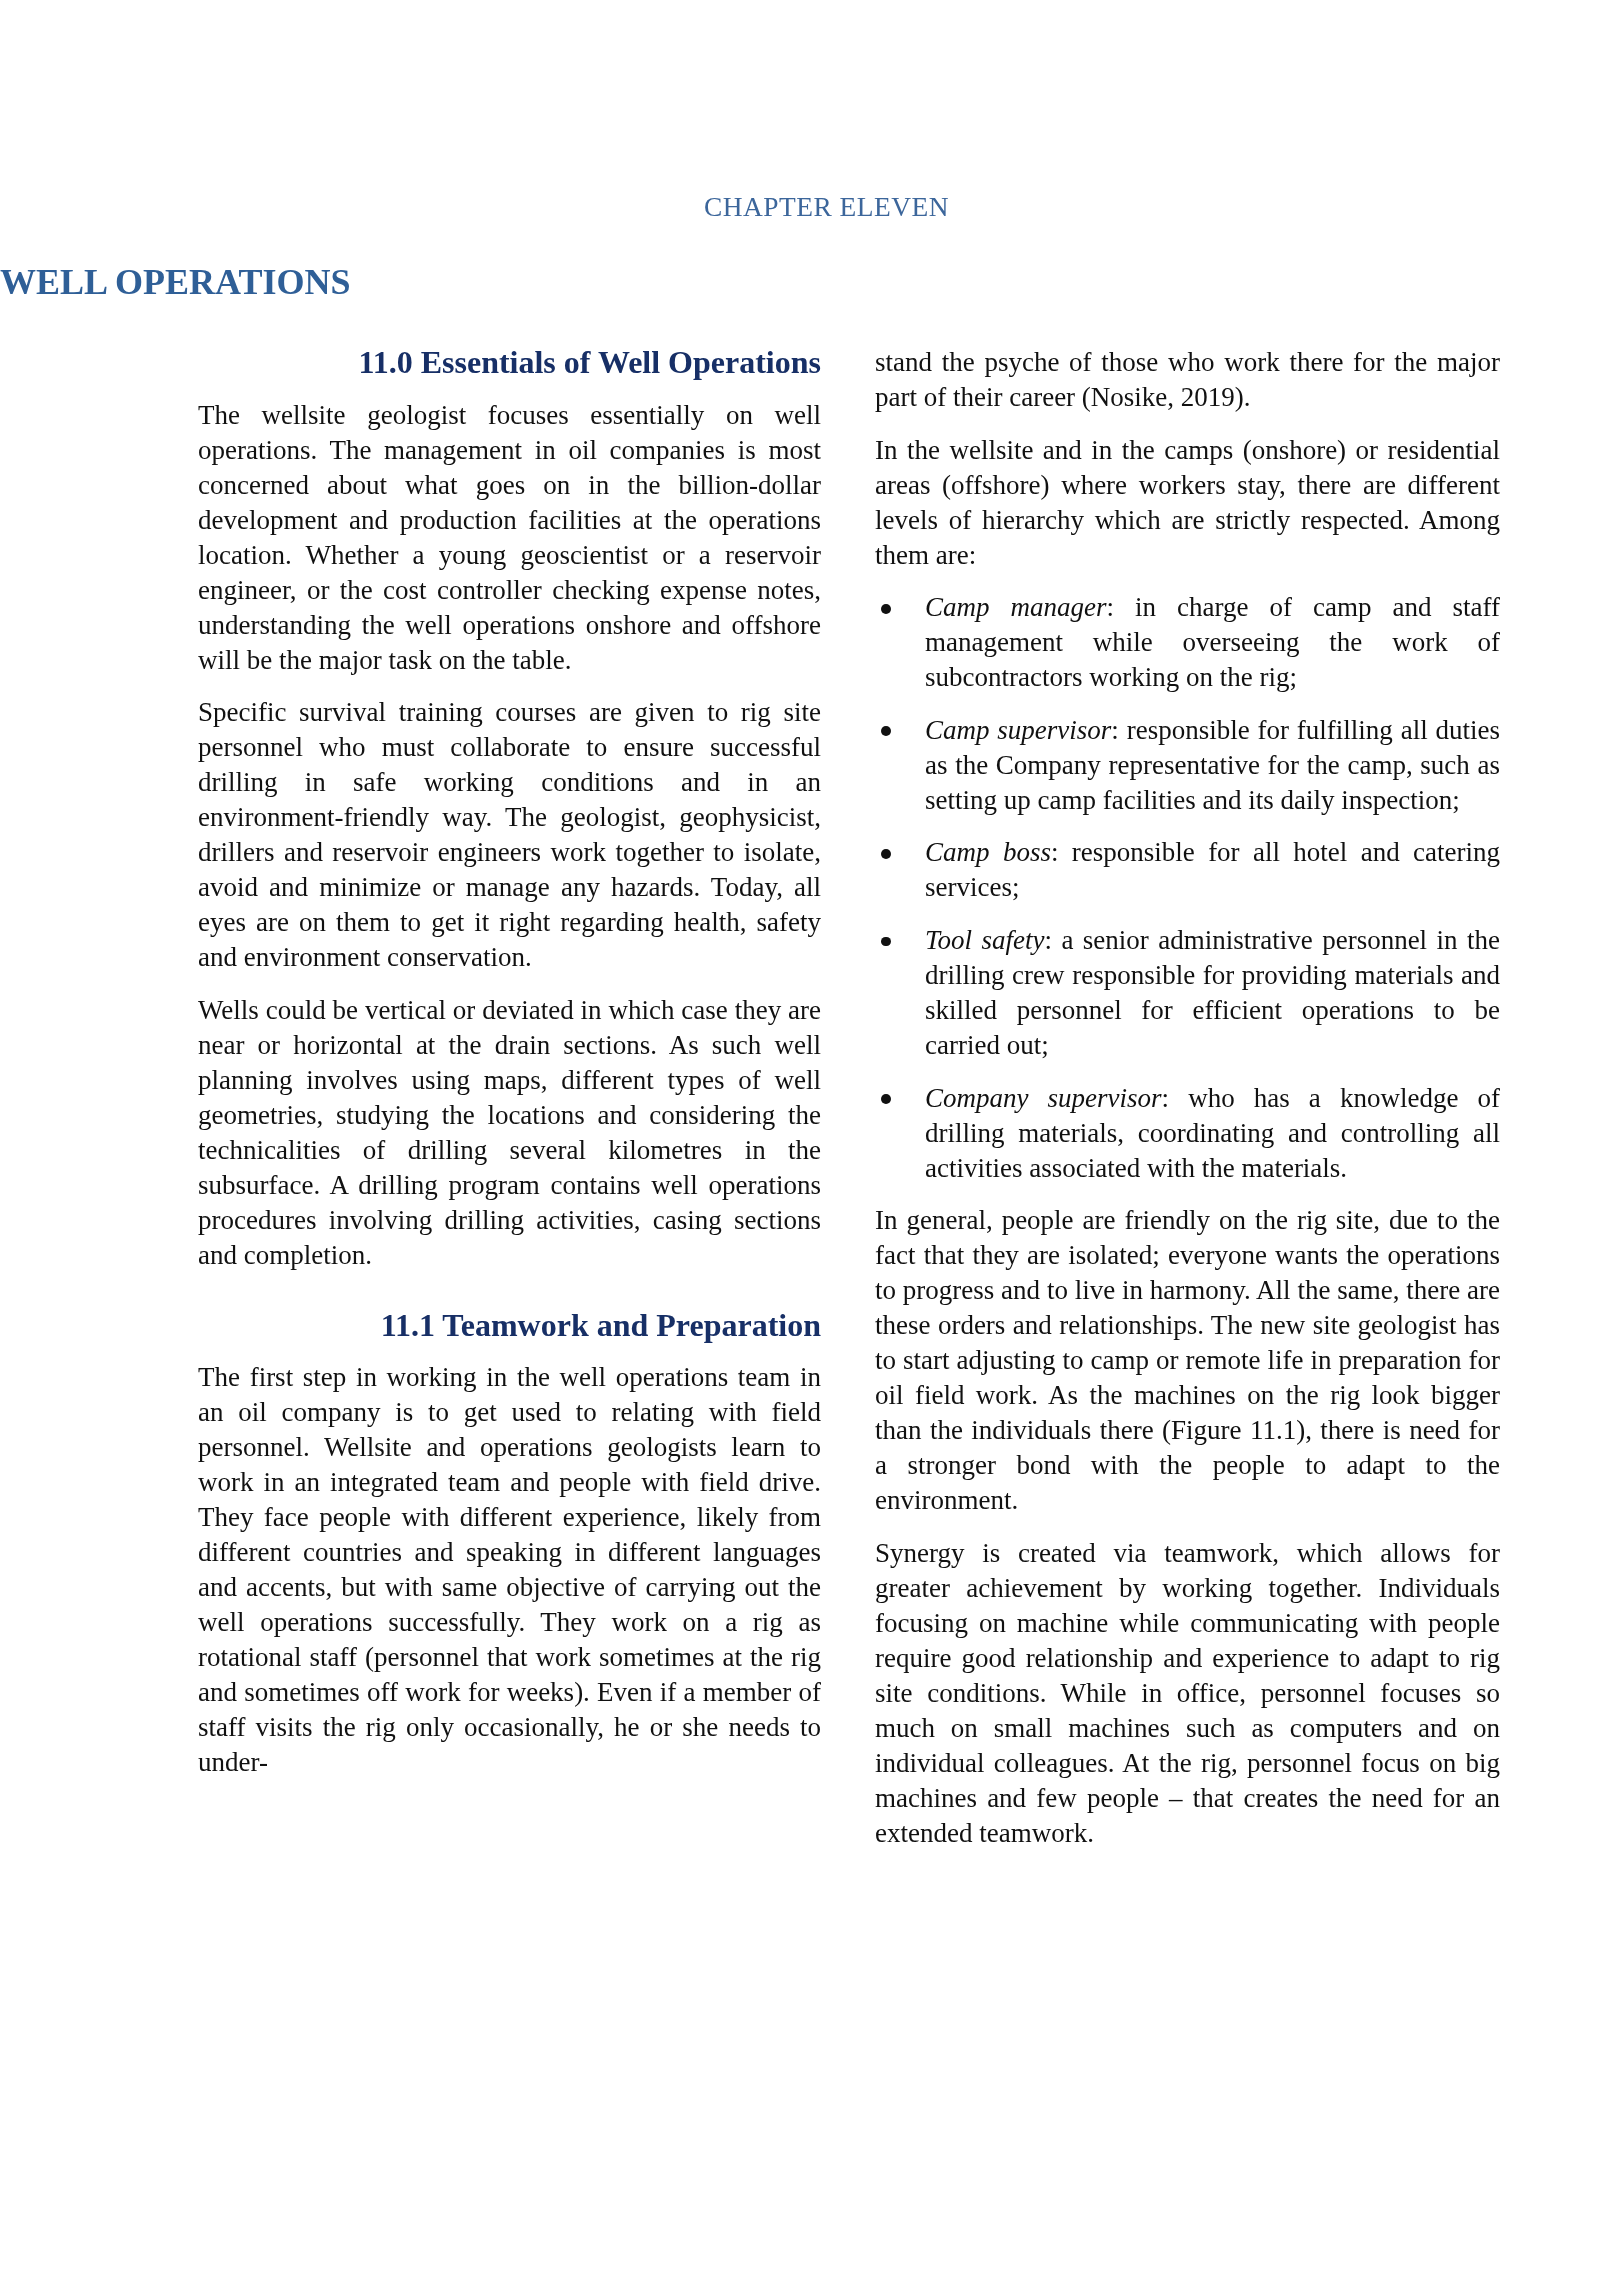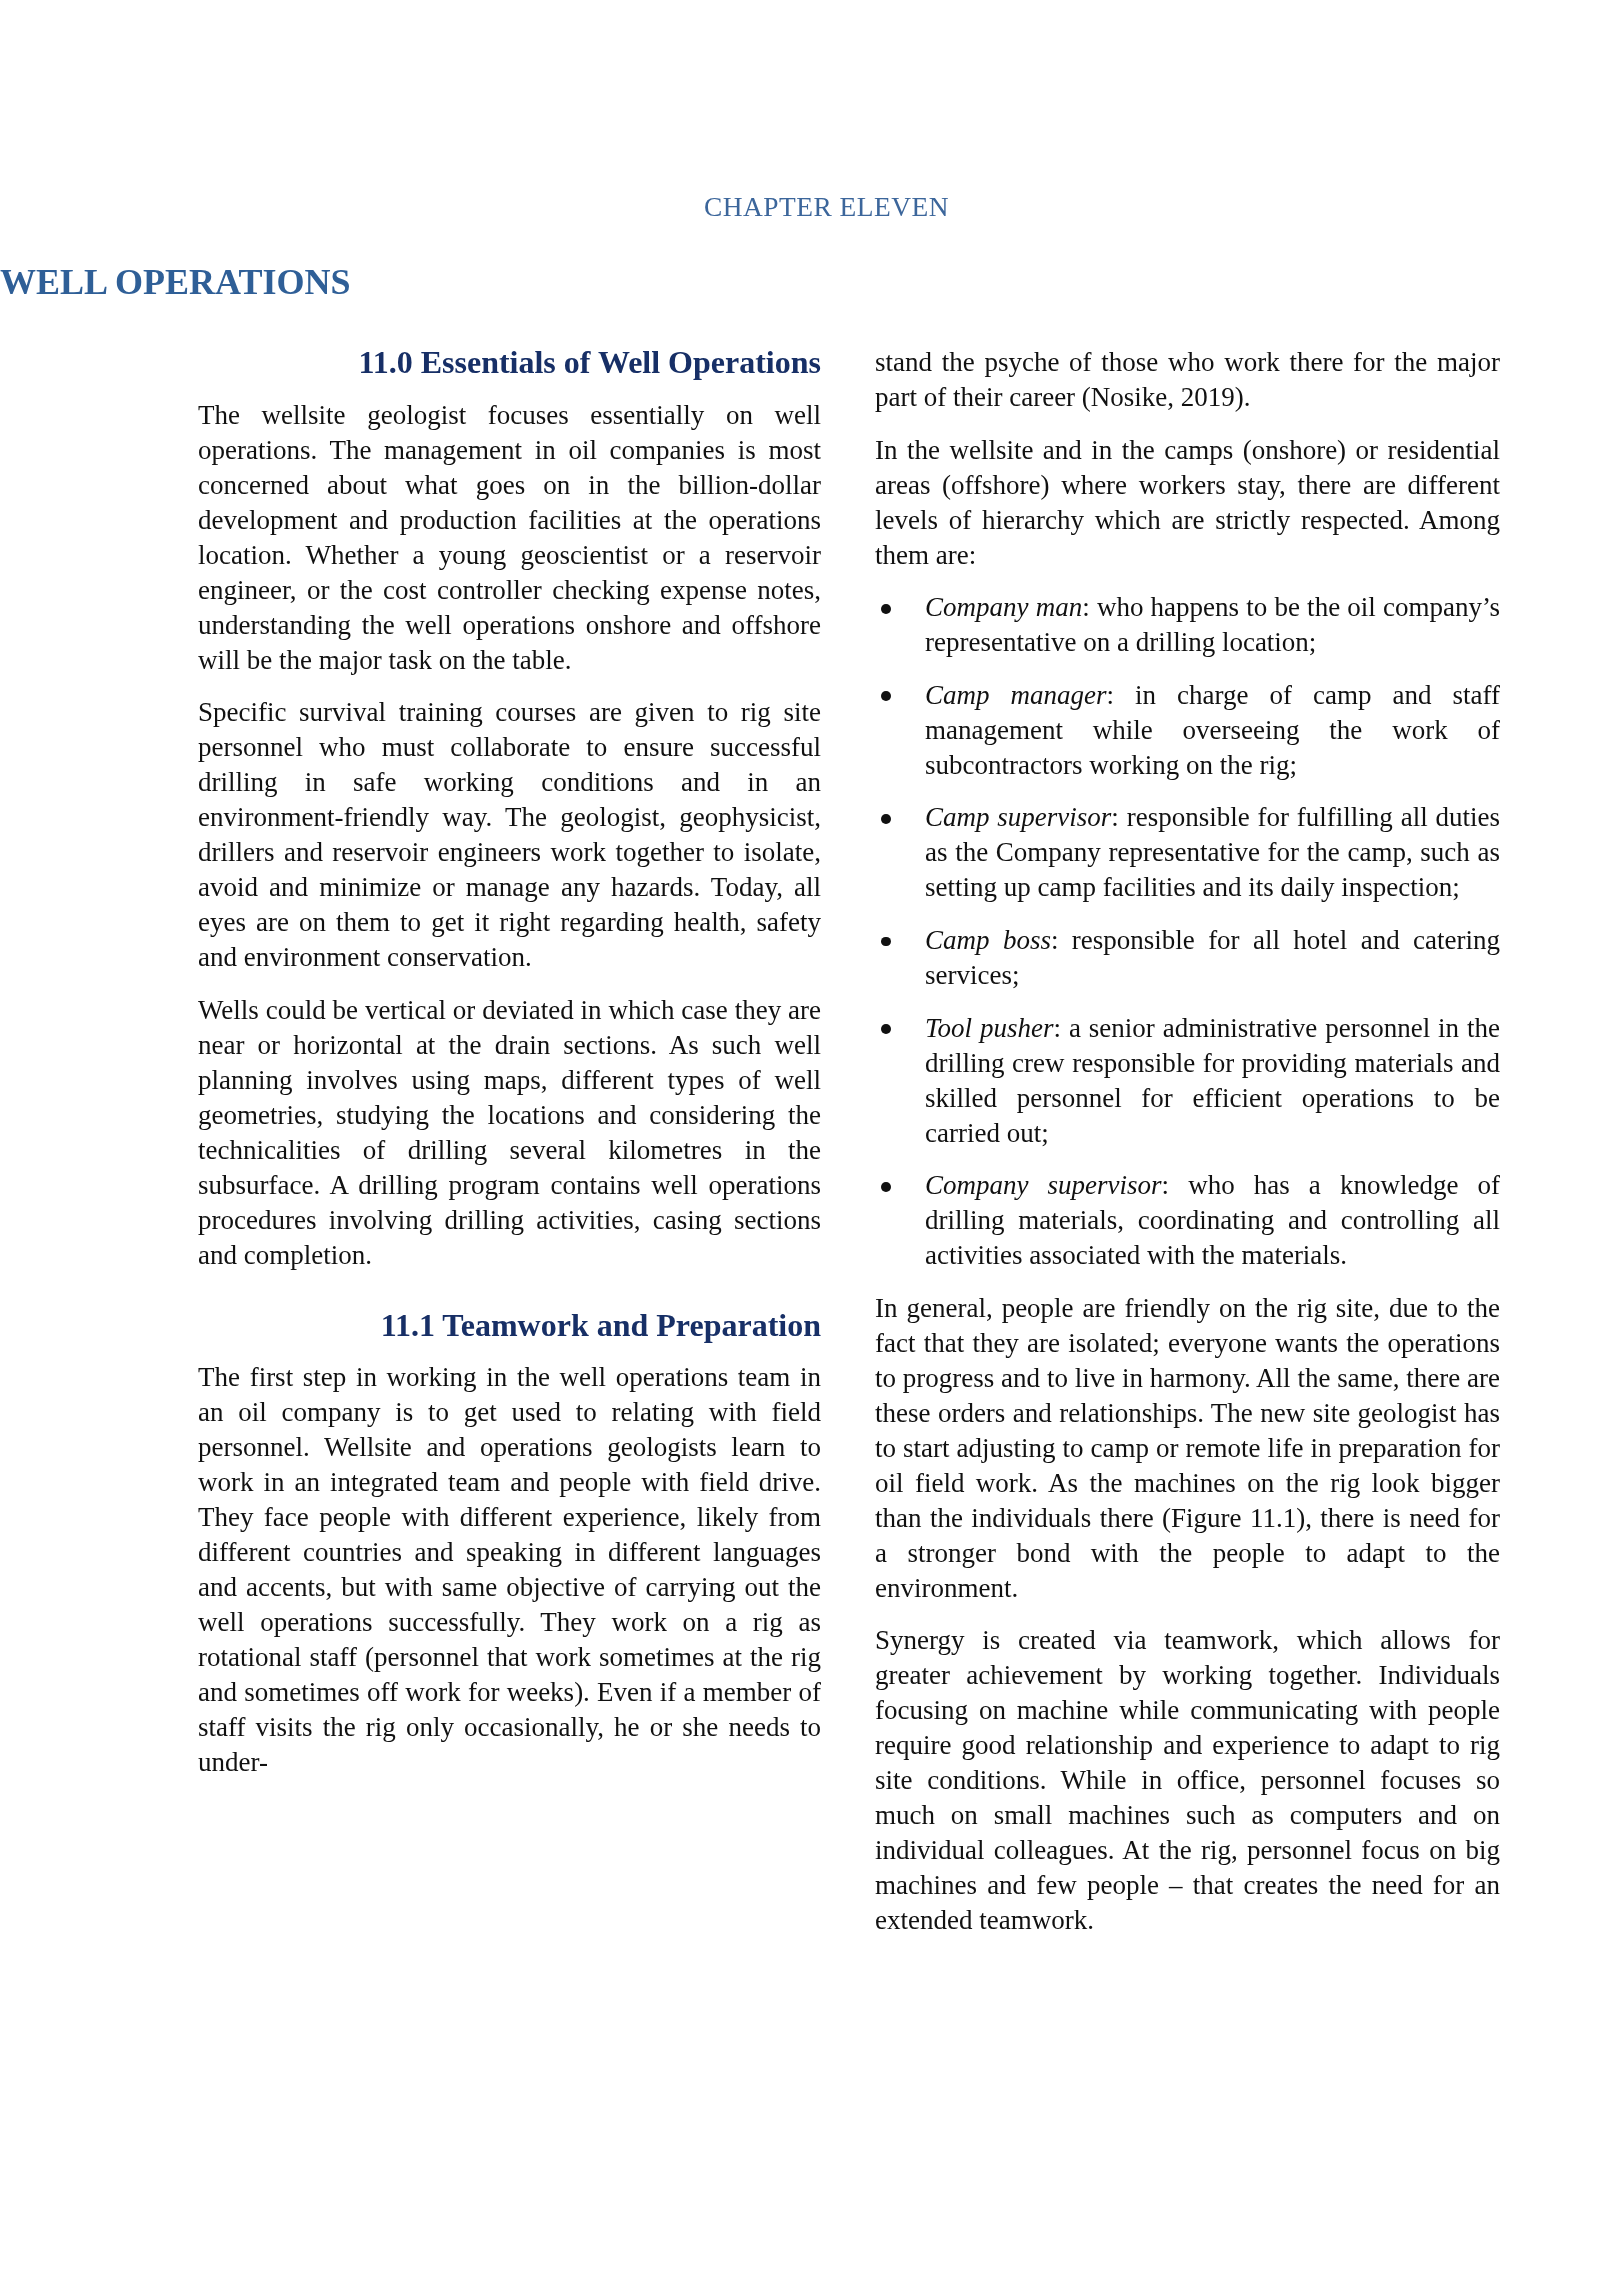--- a/index.html
+++ b/index.html
@@ -55,23 +55,22 @@
   <p>Specific survival training courses are given to rig site personnel who must collaborate to ensure successful drilling in safe working conditions and in an environment-friendly way. The geologist, geophysicist, drillers and reservoir engineers work together to isolate, avoid and minimize or manage any hazards. Today, all eyes are on them to get it right regarding health, safety and environment conservation.</p>
   <p>Wells could be vertical or deviated in which case they are near or horizontal at the drain sections. As such well planning involves using maps, different types of well geometries, studying the locations and considering the technicalities of drilling several kilometres in the subsurface. A drilling program contains well operations procedures involving drilling activities, casing sections and completion.</p>
   <div class="heading second">11.1 Teamwork and Preparation</div>
   <p style="text-align-last: justify;">The first step in working in the well operations team in an oil company is to get used to relating with field personnel. Wellsite and operations geologists learn to work in an integrated team and people with field drive. They face people with different experience, likely from different countries and speaking in different languages and accents, but with same objective of carrying out the well operations successfully. They work on a rig as rotational staff (personnel that work sometimes at the rig and sometimes off work for weeks). Even if a member of staff visits the rig only occasionally, he or she needs to under-</p>
 </div>
 
 <div class="col right">
   <p class="first">stand the psyche of those who work there for the major part of their career (Nosike, 2019).</p>
   <p>In the wellsite and in the camps (onshore) or residential areas (offshore) where workers stay, there are different levels of hierarchy which are strictly respected. Among them are:</p>
   <ul class="roles">
-    <li><span class="bullet"></span><span class="term">Company man</span><span>: who happens to be the oil company’s representative on a drilling loca­tion;</span></li>
     <li><span class="bullet"></span><span class="term">Camp manager</span><span>: in charge of camp and staff management while overseeing the work of subcontractors working on the rig;</span></li>
     <li><span class="bullet"></span><span class="term">Camp supervisor</span><span>: responsible for fulfilling all duties as the Company representative for the camp, such as setting up camp facilities and its daily inspection;</span></li>
     <li><span class="bullet"></span><span class="term">Camp boss</span><span>: responsible for all hotel and catering services;</span></li>
-    <li><span class="bullet"></span><span class="term">Tool pusher</span><span>: a senior administrative per­sonnel in the drilling crew responsible for providing materials and skilled personnel for efficient operations to be carried out;</span></li>
+    <li><span class="bullet"></span><span class="term">Tool safety</span><span>: a senior administrative per­sonnel in the drilling crew responsible for providing materials and skilled personnel for efficient operations to be carried out;</span></li>
     <li><span class="bullet"></span><span class="term">Company supervisor</span><span>: who has a knowledge of drilling materials, coordinating and control­ling all activities associated with the mate­rials.</span></li>
   </ul>
   <p>In general, people are friendly on the rig site, due to the fact that they are isolated; everyone wants the operations to progress and to live in harmony. All the same, there are these orders and relationships. The new site geologist has to start adjusting to camp or remote life in prepa­ration for oil field work. As the machines on the rig look bigger than the individuals there (Figure 11.1), there is need for a stronger bond with the people to adapt to the environment.</p>
   <p>Synergy is created via teamwork, which allows for greater achievement by working together. Individuals focusing on machine while commu­nicating with people require good relationship and experience to adapt to rig site conditions. While in office, personnel focuses so much on small machines such as computers and on individual colleagues. At the rig, personnel focus on big machines and few people – that creates the need for an extended teamwork.</p>
 </div>
 
 
 </body></html>

